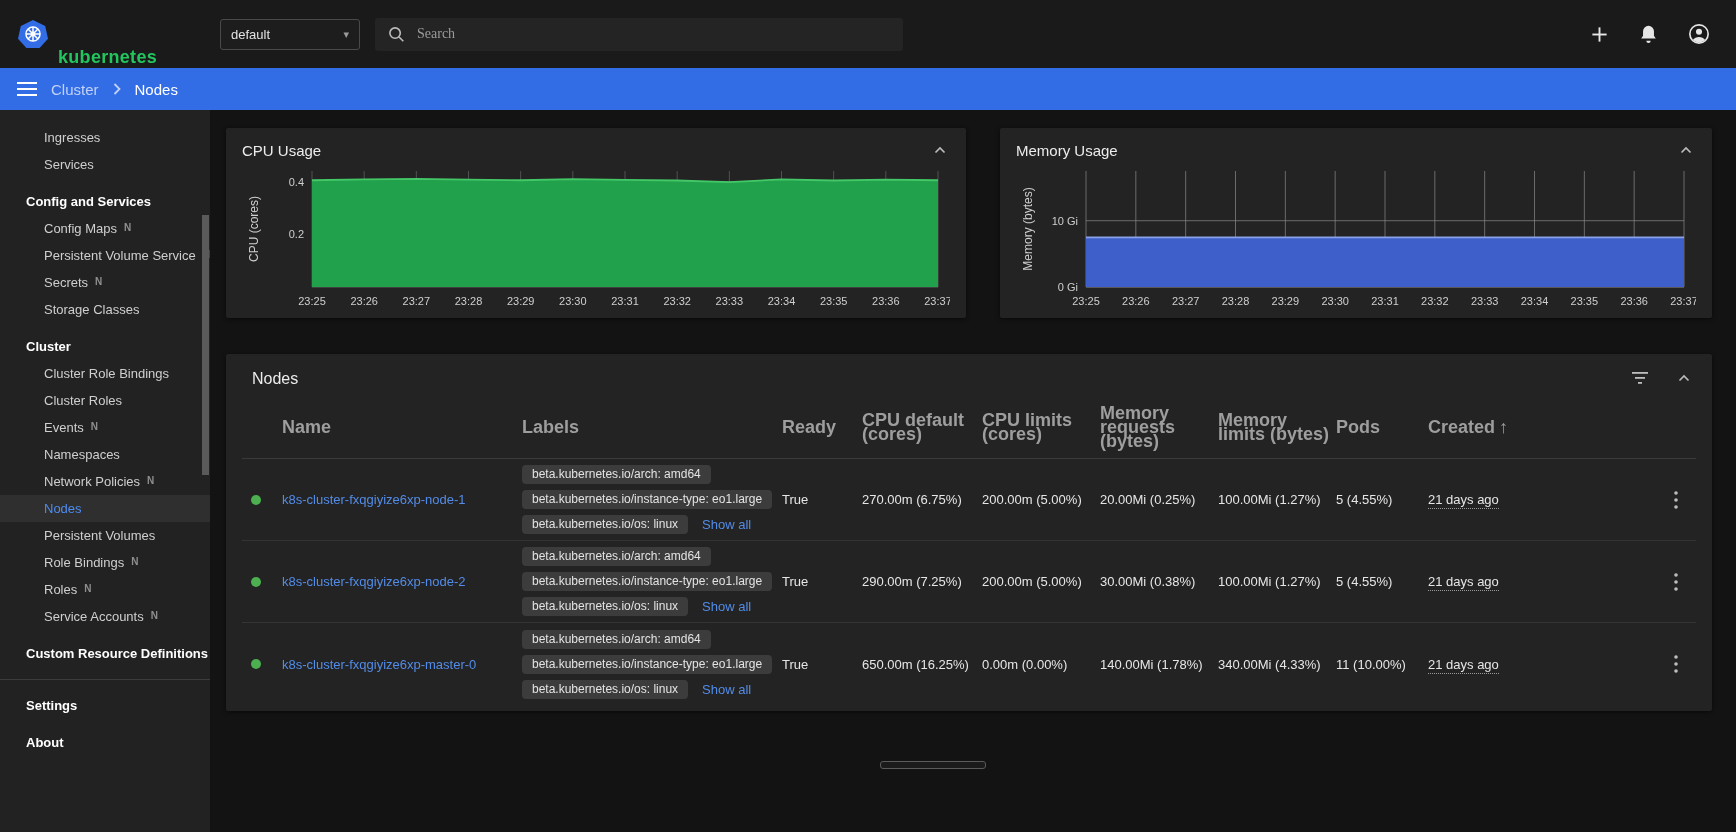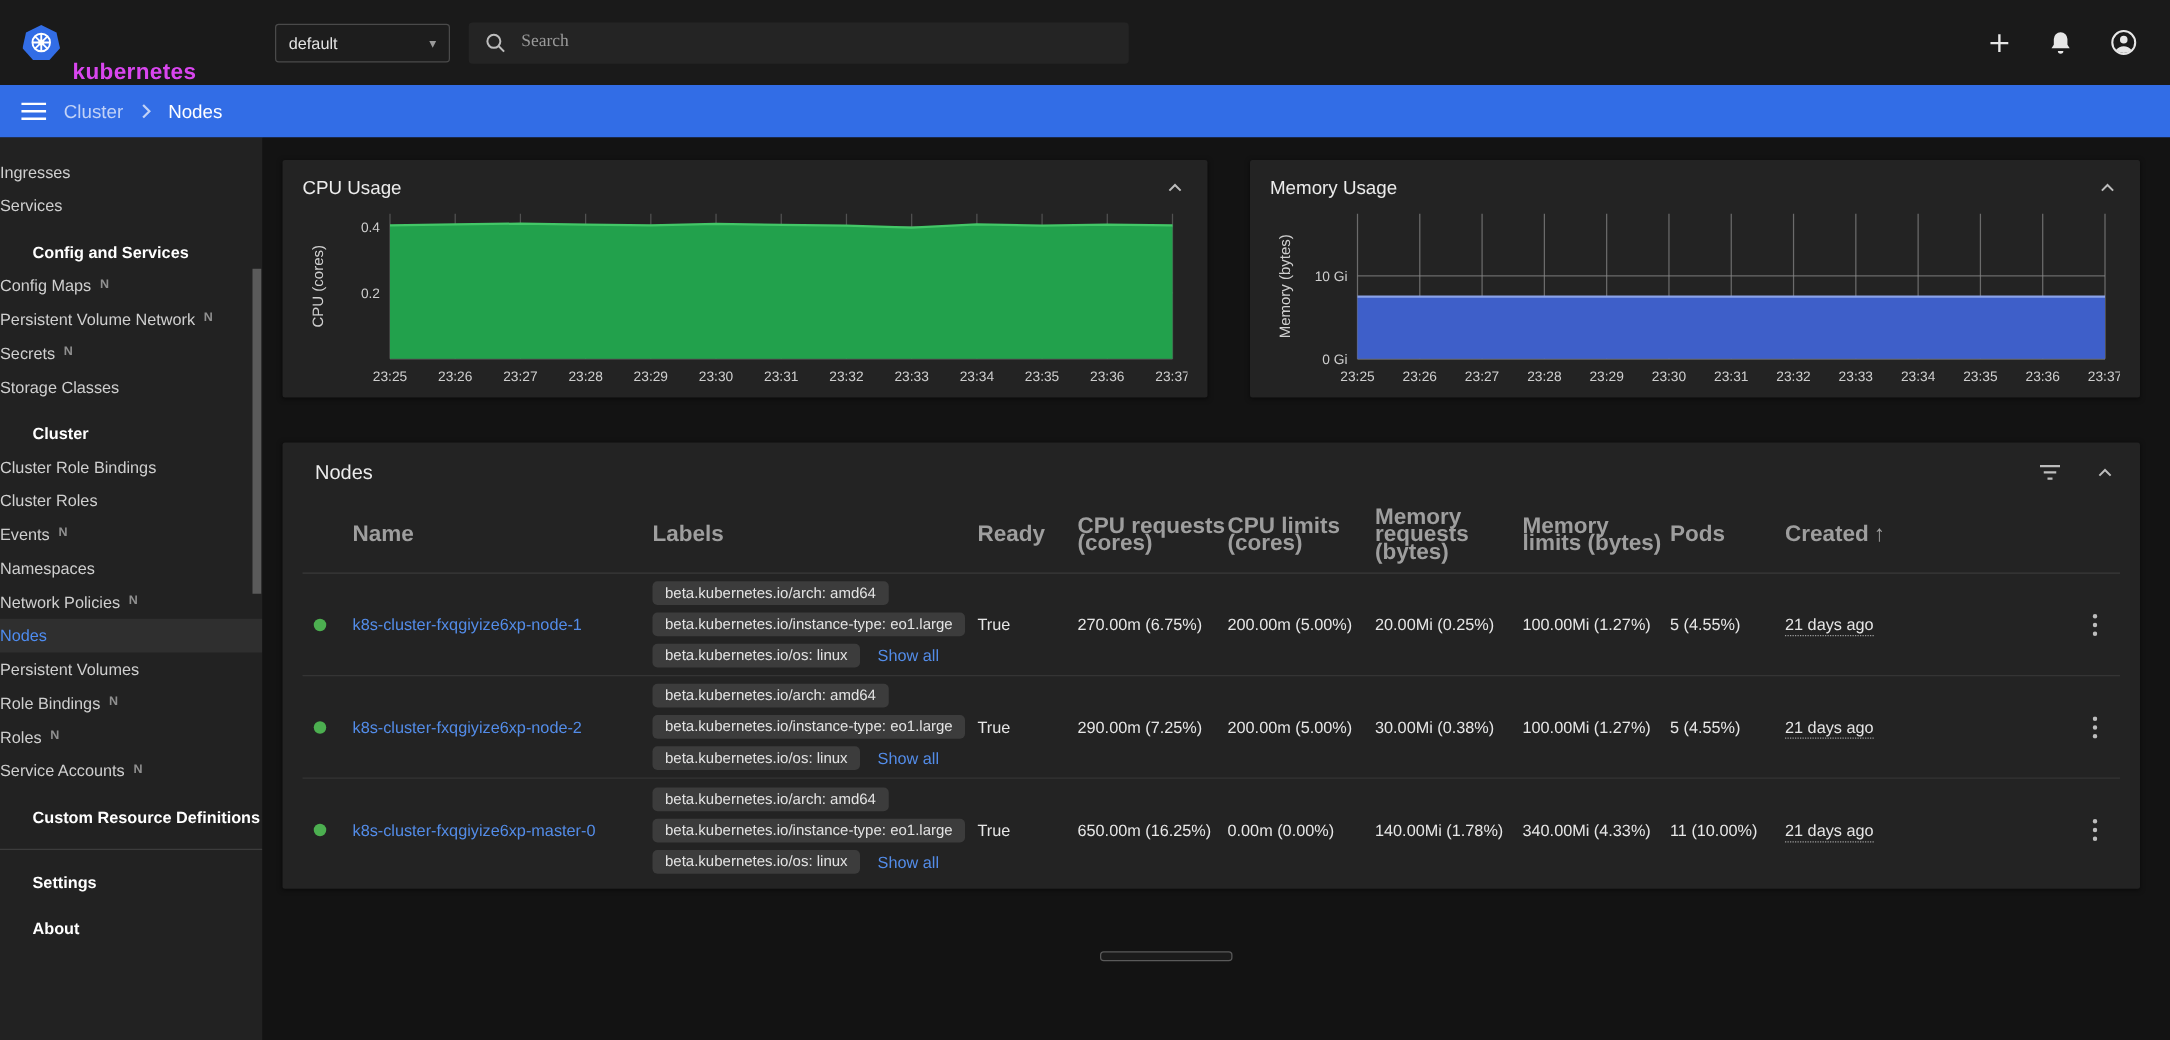--- a/index.html
+++ b/index.html
@@ -5,42 +5,42 @@
   * { margin:0; padding:0; box-sizing:border-box; font-family:"Liberation Sans", sans-serif; }
   html,body { width:1736px; height:832px; background:#131313; overflow:hidden; }
   [data-interactable="true"] { cursor:pointer; }
   button { background:none; border:none; padding:0; display:flex; align-items:center; justify-content:center; }
 
   .app { width:1736px; height:832px; display:flex; flex-direction:column; }
 
   
   .topbar { flex:0 0 51px; background:#1a1a1a; display:flex; align-items:center; }
   .brand { width:210px; display:flex; align-items:center; gap:10px; padding-left:18px; }
-  .brand-text { color:#d946ef; font-size:18px; font-weight:700; letter-spacing:0.3px;margin-top:47px; }
+  .brand-text { color:#22c55e; font-size:18px; font-weight:700; letter-spacing:0.3px;margin-top:47px; }
   .ns-select { width:140px; height:31px; border:1px solid #4a4a4a; border-radius:3px;
     display:flex; align-items:center; justify-content:space-between; padding:0 10px;
     margin-left:10px; color:#e3e3e3; font-size:13px; background:#1d1d1d; }
   .ns-caret { color:#9a9a9a; font-size:11px; }
   .searchbox { margin-left:15px; width:528px; height:33px; background:#242424; border-radius:3px;
     display:flex; align-items:center; padding:0 13px; gap:12px; }
   .searchbox input { flex:1; background:transparent; border:none; outline:none; color:#ddd; font-size:14px;font-family:Liberation Serif, serif; }
   .searchbox input::placeholder { color:#9a9a9a; }
   .top-actions { margin-left:auto; display:flex; align-items:center; gap:30px; padding-right:26px; }
 
   
   .breadcrumb { flex:0 0 42px; background:#326de6; display:flex; align-items:center; gap:14px; padding:0 17px; }
   .bc-link { color:#c2d2f6; font-size:15px; text-decoration:none; }
   .bc-current { color:#ffffff; font-size:15px; }
 
   
   .bodyrow { flex:1; display:flex; min-height:0; }
 
   
   .sidebar { flex:0 0 210px; background:#222222; position:relative; padding-top:14px; overflow:hidden; }
-  .sb-item { height:27px; display:flex; align-items:center; color:#cfcfcf; font-size:13px; white-space:nowrap; }
+  .sb-item { height:27px; display:flex; align-items:center; padding-left:44px; color:#cfcfcf; font-size:13px; white-space:nowrap; }
   .sb-item.section, .sb-item.root { padding-left:26px; color:#fff; font-weight:700; margin-top:10px; }
   .sb-item.selected { color:#4e8cf0; background:rgba(255,255,255,0.06); }
   .sb-badge { margin-left:7px; color:#8f8f8f; font-size:10px; font-weight:700; transform:translateY(-1px); }
   .sb-divider { height:1px; background:#3c3c3c; margin:12px 0; }
   .scroll-thumb { position:absolute; right:1px; top:105px; width:7px; height:260px; background:#5a5a5a; }
 
   
   .main { flex:1; position:relative; background:#131313; padding:18px 24px 0 16px; overflow:hidden; }
   .card { background:#232323; border-radius:2px; box-shadow:0 1px 4px rgba(0,0,0,0.55); }
 
@@ -159,21 +159,21 @@
             <span data-interactable="false">Services</span>
           </div>
           <div class="sb-item section" data-interactable="false">
             <span data-interactable="false">Config and Services</span>
           </div>
           <div class="sb-item" data-interactable="true">
             <span data-interactable="false">Config Maps</span>
             <span class="sb-badge" data-interactable="false">N</span>
           </div>
           <div class="sb-item" data-interactable="true">
-            <span data-interactable="false">Persistent Volume Network</span>
+            <span data-interactable="false">Persistent Volume Service</span>
             <span class="sb-badge" data-interactable="false">N</span>
           </div>
           <div class="sb-item" data-interactable="true">
             <span data-interactable="false">Secrets</span>
             <span class="sb-badge" data-interactable="false">N</span>
           </div>
           <div class="sb-item" data-interactable="true">
             <span data-interactable="false">Storage Classes</span>
           </div>
           <div class="sb-item section" data-interactable="false">
@@ -337,21 +337,21 @@
               <polyline points="1.5,6.5 6,2 10.5,6.5" fill="none" stroke="#bdbdbd" stroke-width="1.6"></polyline>
             </svg>
           </button>
         </div>
 
         <div class="trow thead" data-interactable="false">
             <div class="th" data-interactable="false"></div>
             <div class="th" data-interactable="true">Name</div>
             <div class="th" data-interactable="true">Labels</div>
             <div class="th" data-interactable="true">Ready</div>
-            <div class="th" data-interactable="true">CPU requests (cores)</div>
+            <div class="th" data-interactable="true">CPU default (cores)</div>
             <div class="th" data-interactable="true">CPU limits (cores)</div>
             <div class="th" data-interactable="true">Memory requests (bytes)</div>
             <div class="th" data-interactable="true">Memory limits (bytes)</div>
             <div class="th" data-interactable="true">Pods</div>
             <div class="th" data-interactable="true">Created<span class="sort-arrow" data-interactable="false">↑</span></div>
             <div class="th" data-interactable="false"></div>
           </div>
         <div data-interactable="false">
             <div class="trow row" data-interactable="false">
               <div class="cell" data-interactable="false">

